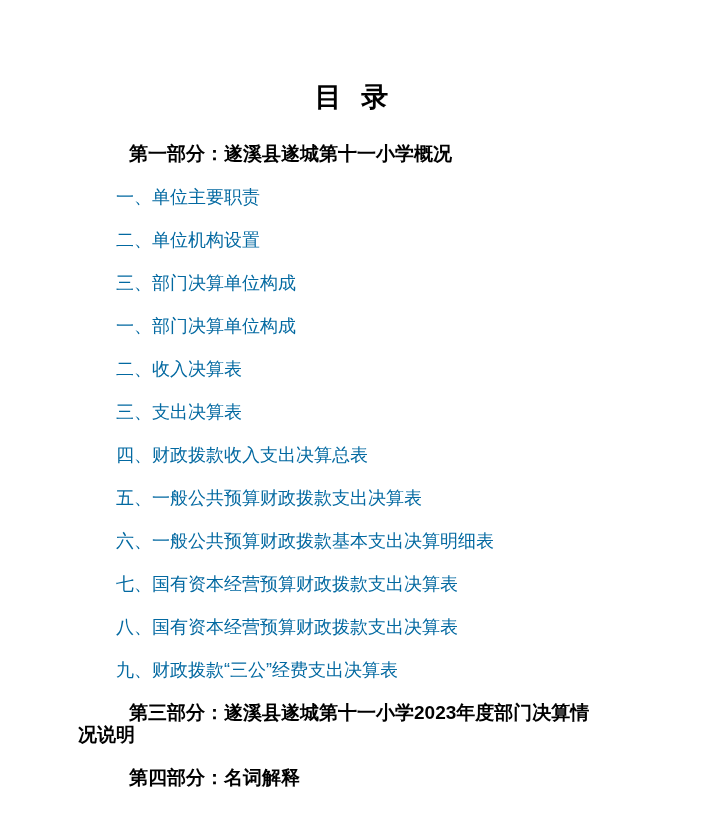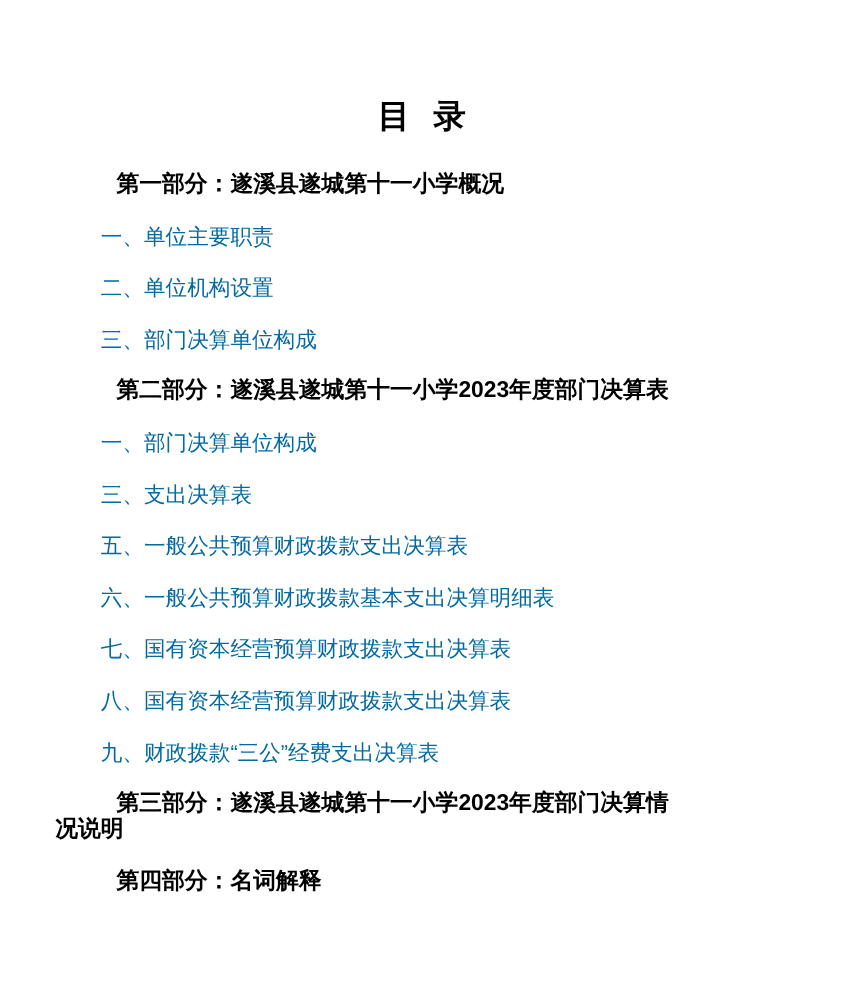--- a/index.html
+++ b/index.html
@@ -22,21 +22,21 @@
     text-align: center;
     font-size: 27px;
     line-height: 32px;
     font-weight: 700;
     letter-spacing: 6px;
     text-indent: 6px; 
     color: #000000;
   }
   .toc {
     margin-top: 30px;
-    padding-left: 46px;
+    padding-left: 78px;
     width: 524px; 
   }
   .toc p {
     margin: 0 0 21px 0;
     line-height: 22px;
     word-break: normal;
   }
   .toc-heading {
     font-size: 19px;
     font-weight: 700;
@@ -55,23 +55,24 @@
 
 <div class="page">
   <h1 class="doc-title">目 录</h1>
 
   <div class="toc">
 
   <p class="toc-heading">第一部分：遂溪县遂城第十一小学概况</p>
       <p class="toc-item">一、单位主要职责</p>
       <p class="toc-item">二、单位机构设置</p>
       <p class="toc-item">三、部门决算单位构成</p>
-      <p class="toc-heading">第二部分：遂溪县遂城第十一小学2023年度部门决算表</p>
       <p class="toc-item">一、部门决算单位构成</p>
+      <p class="toc-item">二、收入决算表</p>
       <p class="toc-item">三、支出决算表</p>
+      <p class="toc-item">四、财政拨款收入支出决算总表</p>
       <p class="toc-item">五、一般公共预算财政拨款支出决算表</p>
       <p class="toc-item">六、一般公共预算财政拨款基本支出决算明细表</p>
       <p class="toc-item">七、国有资本经营预算财政拨款支出决算表</p>
       <p class="toc-item">八、国有资本经营预算财政拨款支出决算表</p>
       <p class="toc-item">九、财政拨款“三公”经费支出决算表</p>
       <p class="toc-heading">第三部分：遂溪县遂城第十一小学2023年度部门决算情况说明</p>
       <p class="toc-heading">第四部分：名词解释</p>
     </div>
 </div>
 

